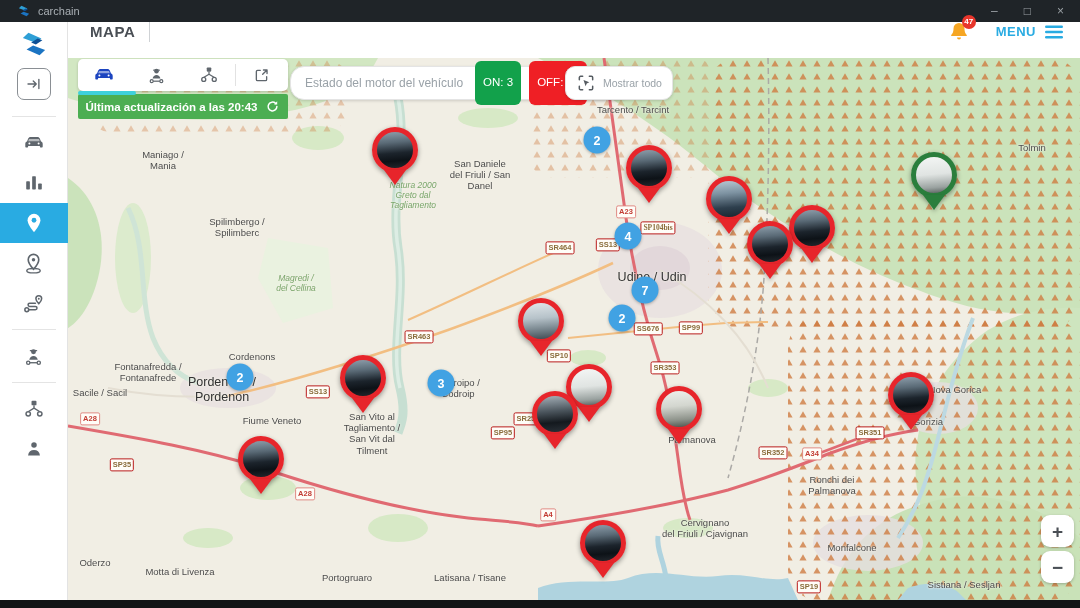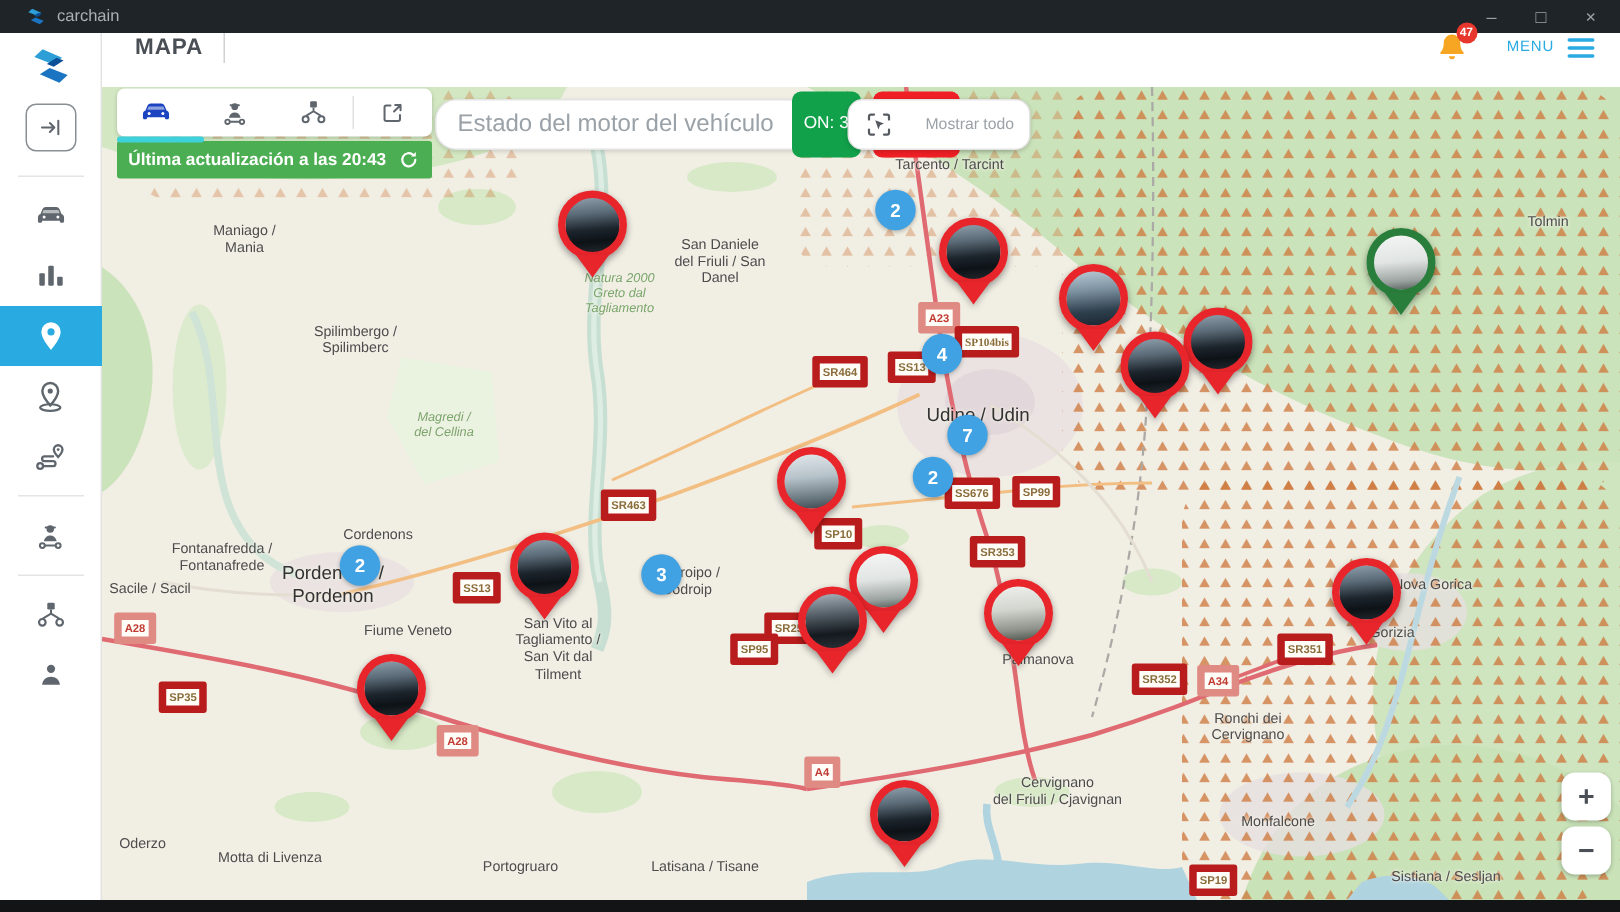--- a/index.html
+++ b/index.html
@@ -35,32 +35,32 @@
   .title-divider{width:1px;height:20px;background:#cfd2d5;}
   .topbar-right{display:flex;align-items:center;gap:14px;}
   .bell-wrap{position:relative;width:26px;height:24px;text-align:center;}
   .bell-badge{position:absolute;right:-4px;top:-5px;min-width:14px;height:14px;border-radius:8px;
               background:#e8362c;color:#fff;font-size:8px;font-weight:700;display:flex;
               align-items:center;justify-content:center;padding:0 2px;}
   .ai-pill{height:25px;border-radius:13px;background:#29abe2;color:#fff;border:none;
            font-family:"Liberation Sans",sans-serif;font-size:10.5px;font-weight:700;letter-spacing:.4px;
            display:flex;align-items:center;gap:7px;padding:0 13px;}
   .menu-wrap{display:flex;align-items:center;gap:8px;margin-left:10px;}
-  .menu-label{color:#29abe2;font-size:10px;font-weight:400;letter-spacing:.5px;}
+  .menu-label{color:#29abe2;font-size:13px;font-weight:700;letter-spacing:.5px;}
   
   .map{position:absolute;left:0;top:36px;width:1012px;height:542px;background:#f1eee4;overflow:hidden;}
   .map-base{position:absolute;left:0;top:0;z-index:0;}
   .layer{position:absolute;left:0;top:0;width:100%;height:100%;}
   .plabel{position:absolute;transform:translate(-50%,-50%);font-size:9.5px;color:#4c4c4c;
           text-align:center;white-space:pre-line;line-height:1.18;z-index:2;
           text-shadow:0 0 2px #f4f1e8,0 0 3px #f4f1e8;}
   .plabel.big{font-size:12.5px;color:#323232;}
   .plabel.area{color:#79a66a;font-style:italic;font-size:8.5px;}
   .rbadge{position:absolute;transform:translate(-50%,-50%);font-size:7.5px;font-weight:700;
-          color:#8a6d3b;background:#fffdf8;border:5px solid #b91c1c;border-radius:2px;
+          color:#8a6d3b;background:#fffdf8;border:1px solid #b91c1c;border-radius:2px;
           padding:0 2px;line-height:1.5;z-index:3;white-space:nowrap;}
   .rbadge.mw{color:#c23b32;border-color:#e08a84;}
   .cluster{position:absolute;transform:translate(-50%,-50%);width:27px;height:27px;border-radius:50%;
            background:#41a2e3;color:#fff;font-size:12.5px;font-weight:700;display:flex;
            align-items:center;justify-content:center;z-index:4;box-shadow:0 1px 3px rgba(0,0,0,.28);}
   .pin{position:absolute;width:46px;height:60px;z-index:5;--pin:#e7252b;}
   .pin.on{--pin:#2a7e3c;}
   .pin-head{width:46px;height:46px;border-radius:50%;border:5px solid var(--pin);
             box-shadow:0 2px 5px rgba(0,0,0,.4);}
   .pin-tail{position:absolute;top:43px;left:50%;transform:translateX(-50%);width:0;height:0;
@@ -79,26 +79,26 @@
   .tab{flex:1;display:flex;align-items:center;justify-content:center;color:#5f666d;position:relative;}
   .tab.active{color:#1c44c0;}
   .tab-underline{position:absolute;left:0;bottom:-4px;width:58px;height:4px;background:#3ed1dc;border-radius:2px;}
   .tab-sep{width:1px;background:#e2e2e2;margin:5px 0;}
   .update-banner{position:absolute;left:10px;top:36px;width:210px;height:25px;background:#4cae52;
                  color:#fff;font-size:11.5px;font-weight:700;display:flex;align-items:center;
                  justify-content:center;gap:8px;z-index:9;border-radius:2px;}
   .status-panel{position:absolute;left:222px;top:8px;height:34px;background:#fff;border:1px solid #e4e4e4;
                 border-radius:14px;display:flex;align-items:center;gap:8px;padding:0 10px 0 14px;
                 z-index:10;box-shadow:0 1px 3px rgba(0,0,0,.15);}
-  .status-label{font-size:16px;color:#9aa2a8;margin-right:4px;}
+  .status-label{font-size:12px;color:#9aa2a8;margin-right:4px;}
   .badge{border-radius:6px;color:#fff;font-size:11.5px;font-weight:400;padding:16px 8px;line-height:1;}
   .badge.on{background:#12a14b;}
   .badge.off{background:#ef1f25;}
   .showall-panel{position:absolute;left:497px;top:8px;height:34px;background:#fff;border:1px solid #e4e4e4;
-                 border-radius:10px;display:flex;align-items:center;gap:21px;padding:0 10px;
+                 border-radius:10px;display:flex;align-items:center;gap:7px;padding:0 10px;
                  z-index:10;box-shadow:0 1px 3px rgba(0,0,0,.15);}
   .showall-label{font-size:10.5px;color:#9aa2a8;}
   .zoomctl{position:absolute;right:6px;bottom:17px;display:flex;flex-direction:column;gap:4px;z-index:10;}
   .zoombtn{width:33px;height:32px;background:#fff;border:none;border-radius:9px;color:#4a4f55;
            font-size:19px;font-weight:700;display:flex;align-items:center;justify-content:center;
            box-shadow:0 1px 3px rgba(0,0,0,.25);font-family:"Liberation Sans",sans-serif;line-height:1;}
 </style>
 </head>
 <body>
 
@@ -301,21 +301,21 @@
             <div class="plabel " style="left: 390px; top: 330px;">Codroipo /
 Codroip</div>
             <div class="plabel " style="left: 624px; top: 382px;">Palmanova</div>
             <div class="plabel " style="left: 402px; top: 520px;">Latisana / Tisane</div>
             <div class="plabel " style="left: 279px; top: 520px;">Portogruaro</div>
             <div class="plabel " style="left: 112px; top: 514px;">Motta di Livenza</div>
             <div class="plabel " style="left: 27px; top: 505px;">Oderzo</div>
             <div class="plabel " style="left: 637px; top: 470px;">Cervignano
 del Friuli / Cjavignan</div>
             <div class="plabel " style="left: 764px; top: 427px;">Ronchi dei
-Cervignano</div>
+Palmanova</div>
             <div class="plabel " style="left: 784px; top: 490px;">Monfalcone</div>
             <div class="plabel " style="left: 860px; top: 527px; margin-left: 36px;">Sistiana / Sesljan</div>
             <div class="plabel " style="left: 887px; top: 332px;">Nova Gorica</div>
             <div class="plabel " style="left: 860px; top: 364px;">Gorizia</div>
             <div class="plabel " style="left: 964px; top: 90px;">Tolmin</div>
             <div class="plabel area" style="left: 228px; top: 225px;">Magredi /
 del Cellina</div>
             <div class="plabel area" style="left: 345px; top: 137px;">Natura 2000
 Greto dal
 Tagliamento</div>

